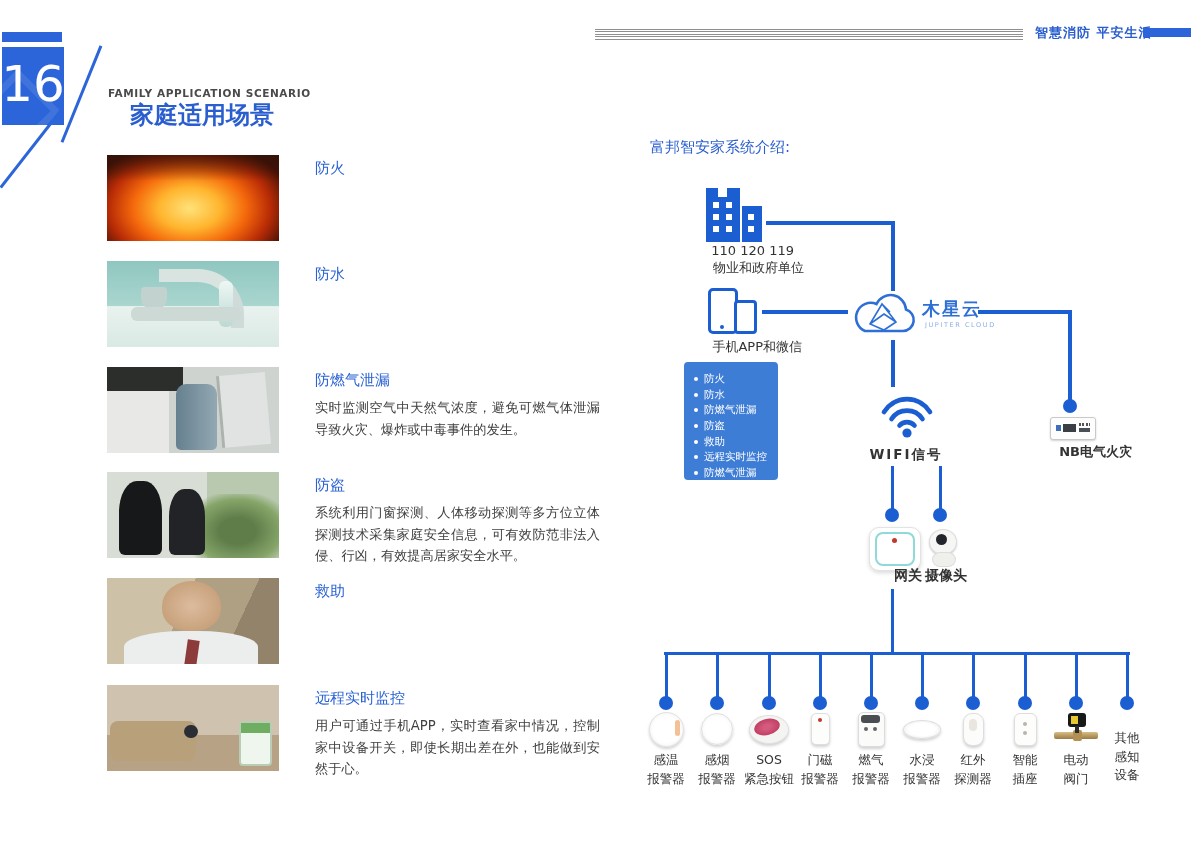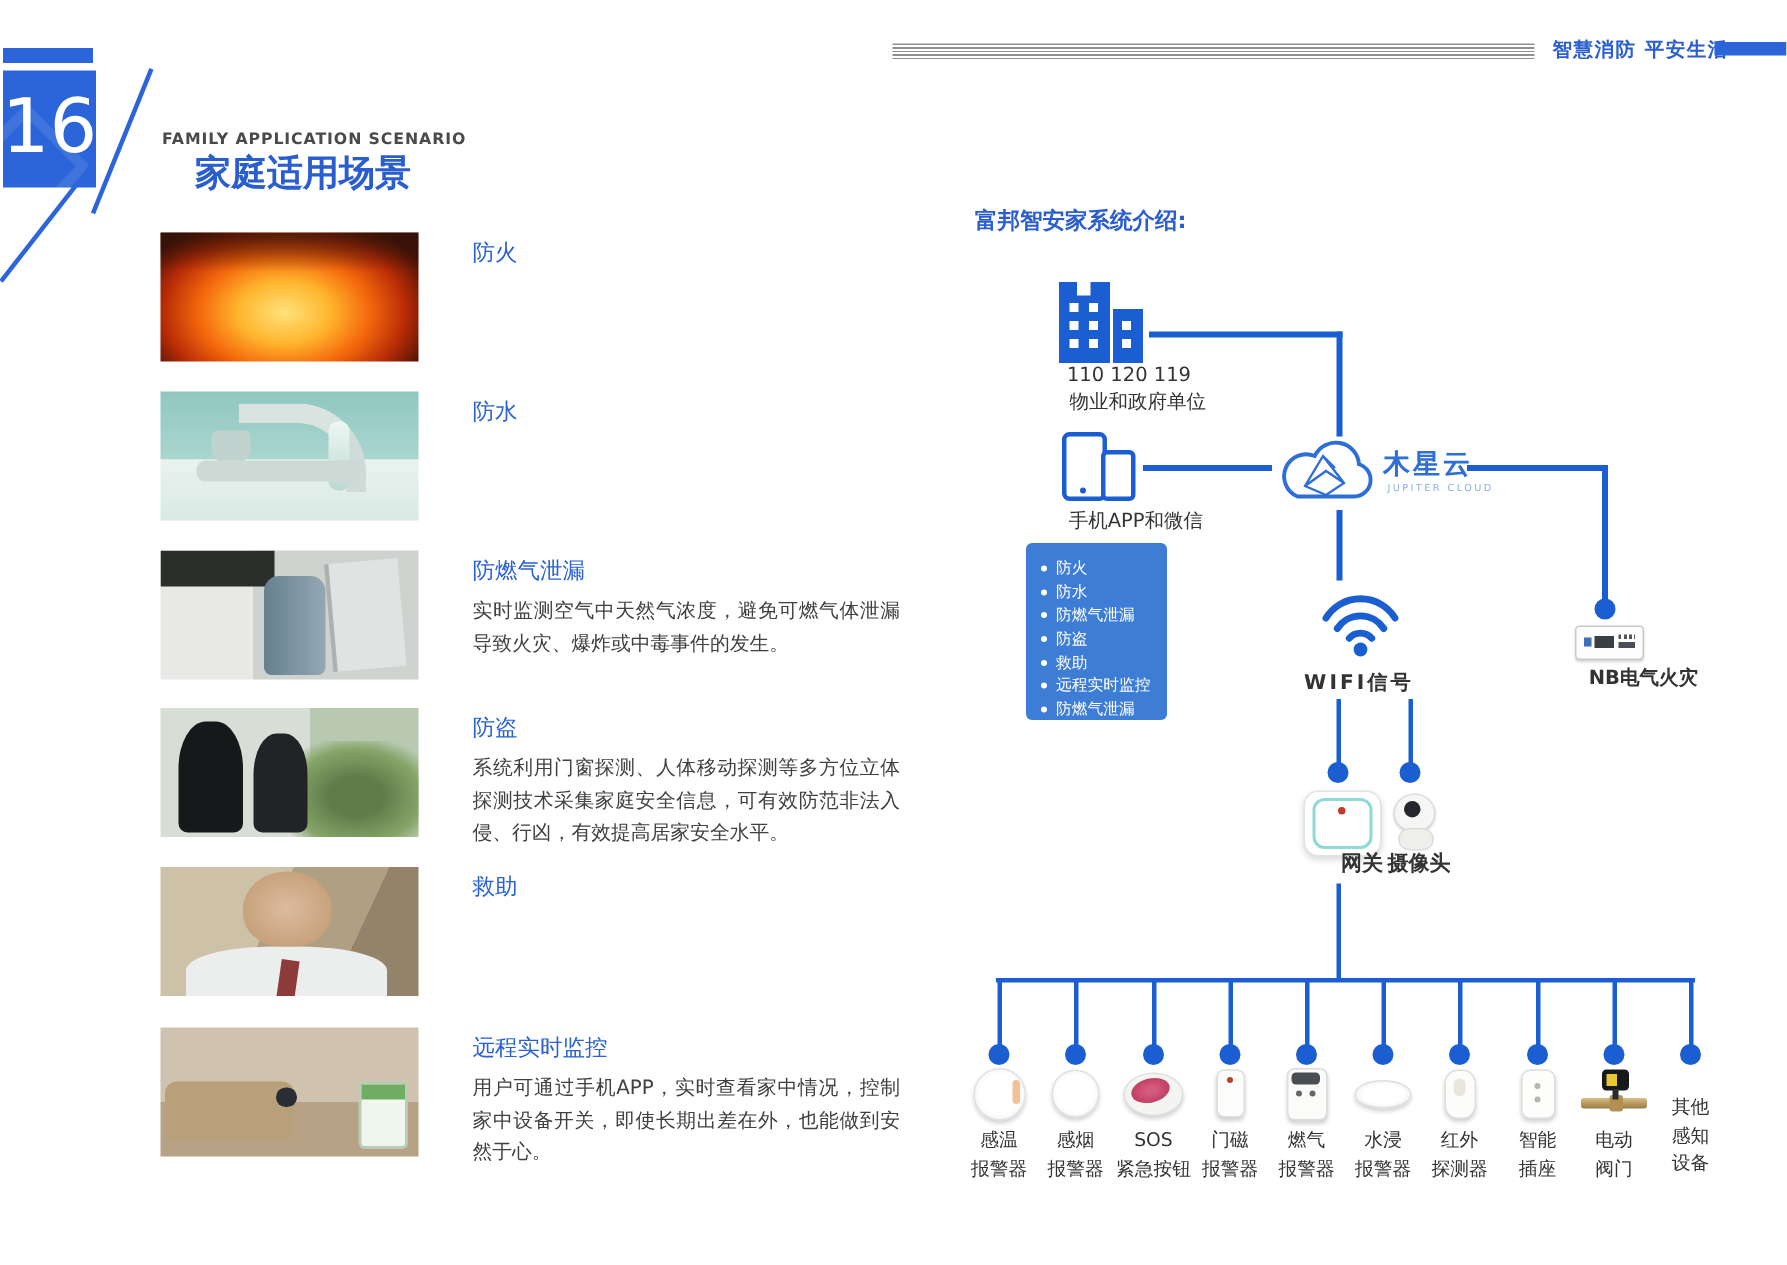--- a/index.html
+++ b/index.html
@@ -47,21 +47,21 @@
   .ph-rescue .head{position:absolute;left:32%;top:4%;width:34%;height:58%;background:radial-gradient(#dcbb9e,#c0986f);border-radius:50% 50% 44% 44%;}
   .ph-rescue .shirt{position:absolute;left:10%;bottom:-4%;width:78%;height:42%;background:#eceeed;border-radius:44% 44% 0 0;}
   .ph-rescue .tie{position:absolute;left:46%;bottom:-2%;width:7%;height:30%;background:#8c3a3a;transform:rotate(8deg);}
   .ph-monitor{background:linear-gradient(180deg,#cfc2ae 0 58%,#b7a285 58%);}
   .ph-monitor .sofa{position:absolute;left:2%;bottom:12%;width:50%;height:46%;background:#b8a07a;border-radius:8px;}
   .ph-monitor .lens{position:absolute;left:45%;bottom:38%;width:8%;height:16%;background:#2a2d33;border-radius:50%;}
   .ph-monitor .appui{position:absolute;right:4%;bottom:6%;width:17%;height:48%;background:#eef6ee;border:2px solid #b9cdb6;border-radius:4px;}
   .ph-monitor .appui:before{content:"";position:absolute;left:0;top:0;width:100%;height:26%;background:#6fae62;}
 
   
-  .diag-title{left:650px;top:138px;font-size:15px;font-weight:bold;color:#2a5ecf;}
+  .diag-title{left:650px;top:138px;font-size:15px;font-weight:normal;color:#2a5ecf;}
   .conn{position:absolute;background:#1b5ed2;}
   .dot{position:absolute;width:14px;height:14px;border-radius:50%;background:#1b5ed2;}
   .node-label{position:absolute;font-size:13px;color:#333;text-align:right;}
 
   
   .bld{left:704px;top:186px;width:60px;height:56px;}
   .bld .t1{position:absolute;left:2px;top:2px;width:34px;height:54px;background:#1b5ed2;}
   .bld .t2{position:absolute;left:38px;top:20px;width:20px;height:36px;background:#1b5ed2;}
   .bld .notch{position:absolute;left:14px;top:2px;width:9px;height:9px;background:#fff;}
   .bld .w{position:absolute;width:6px;height:6px;background:#fff;}

